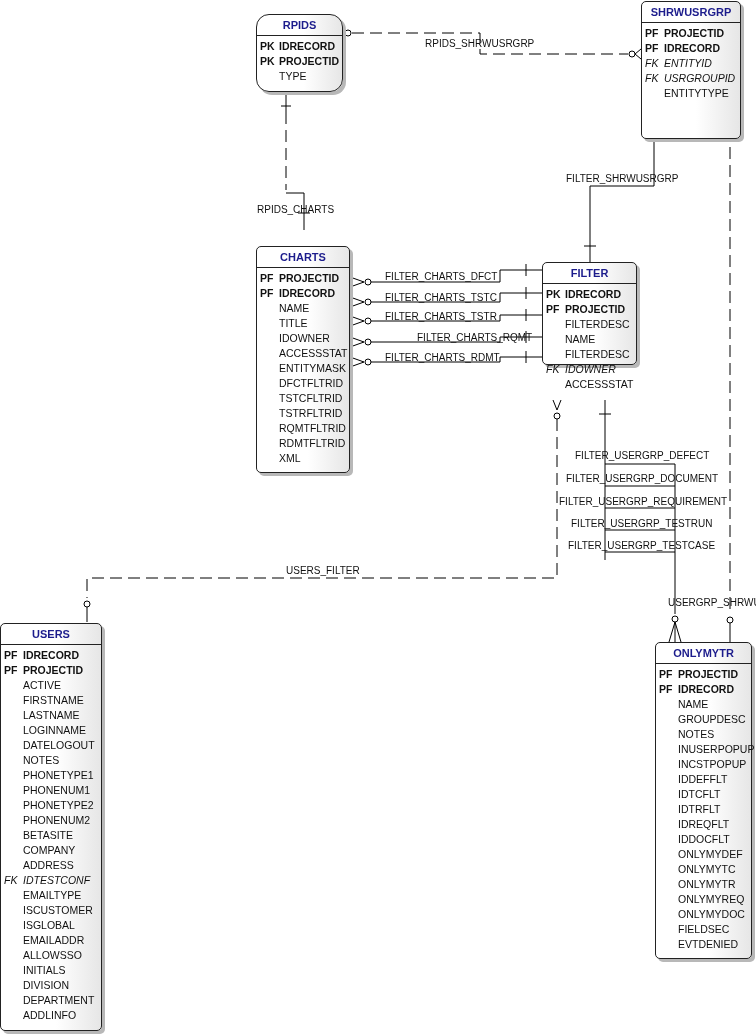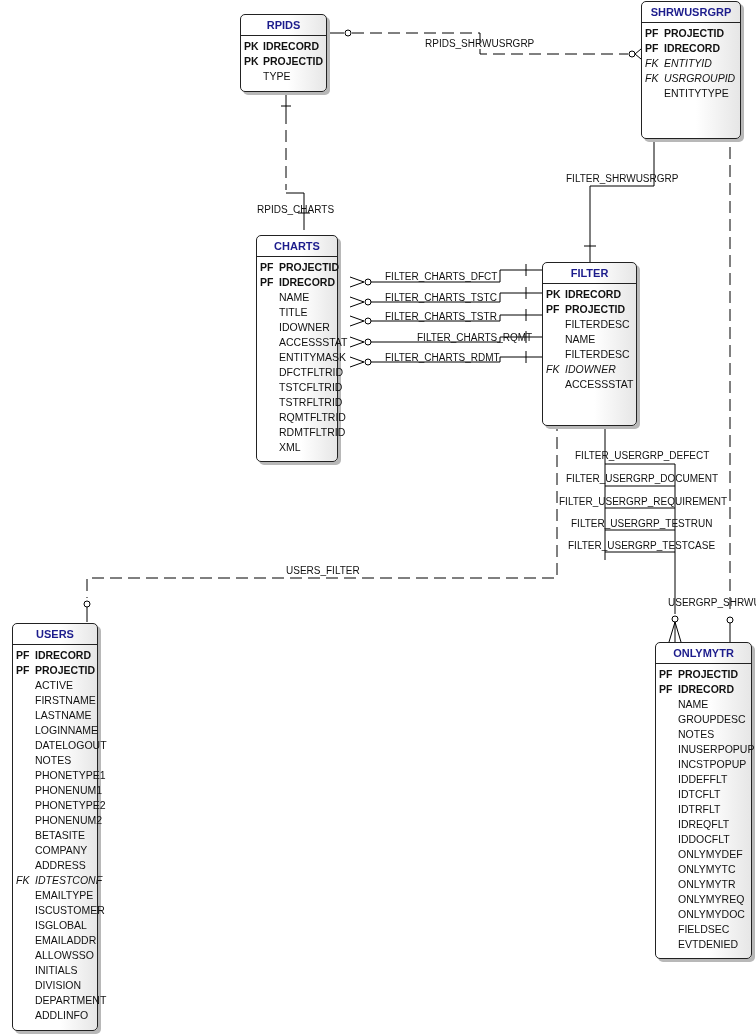--- a/index.html
+++ b/index.html
@@ -134,21 +134,21 @@
 <div class="rel-label" style="left:385px;top:332px;padding-left:32px;">FILTER_CHARTS_RQMT</div>
 <div class="rel-label" style="left:385px;top:352px;">FILTER_CHARTS_RDMT</div>
 <div class="rel-label" style="left:575px;top:450px;">FILTER_USERGRP_DEFECT</div>
 <div class="rel-label" style="left:566px;top:473px;">FILTER_USERGRP_DOCUMENT</div>
 <div class="rel-label" style="left:559px;top:496px;">FILTER_USERGRP_REQUIREMENT</div>
 <div class="rel-label" style="left:571px;top:518px;">FILTER_USERGRP_TESTRUN</div>
 <div class="rel-label" style="left:568px;top:540px;">FILTER_USERGRP_TESTCASE</div>
 <div class="rel-label" style="left:286px;top:565px;">USERS_FILTER</div>
 <div class="rel-label" style="left:668px;top:597px;">USERGRP_SHRWU</div>
 
-<div class="entity" style="left:240px;top:14px;width:87px;height:78px;">
+<div class="entity" style="left:256px;top:14px;width:87px;height:78px;border-radius:13px;">
   <div class="title">RPIDS</div>
   <div class="attrs">
       <div class="attr pk">
         <span class="key">PK</span>
         <span class="nm">IDRECORD</span>
       </div>
       <div class="attr pk">
         <span class="key">PK</span>
         <span class="nm">PROJECTID</span>
       </div>
@@ -178,21 +178,21 @@
         <span class="key">FK</span>
         <span class="nm">USRGROUPID</span>
       </div>
       <div class="attr plain">
         <span class="key"></span>
         <span class="nm">ENTITYTYPE</span>
       </div>
     </div>
 </div>
 
-<div class="entity" style="left:256px;top:235px;width:82px;height:227px;">
+<div class="entity" style="left:256px;top:246px;width:94px;height:227px;">
   <div class="title">CHARTS</div>
   <div class="attrs">
       <div class="attr pk">
         <span class="key">PF</span>
         <span class="nm">PROJECTID</span>
       </div>
       <div class="attr pk">
         <span class="key">PF</span>
         <span class="nm">IDRECORD</span>
       </div>
@@ -236,21 +236,21 @@
         <span class="key"></span>
         <span class="nm">RDMTFLTRID</span>
       </div>
       <div class="attr plain">
         <span class="key"></span>
         <span class="nm">XML</span>
       </div>
     </div>
 </div>
 
-<div class="entity" style="left:542px;top:262px;width:95px;height:164px;">
+<div class="entity" style="left:542px;top:262px;width:95px;height:103px;">
   <div class="title">FILTER</div>
   <div class="attrs">
       <div class="attr pk">
         <span class="key">PK</span>
         <span class="nm">IDRECORD</span>
       </div>
       <div class="attr pk">
         <span class="key">PF</span>
         <span class="nm">PROJECTID</span>
       </div>
@@ -270,21 +270,21 @@
         <span class="key">FK</span>
         <span class="nm">IDOWNER</span>
       </div>
       <div class="attr plain">
         <span class="key"></span>
         <span class="nm">ACCESSSTAT</span>
       </div>
     </div>
 </div>
 
-<div class="entity" style="left:12px;top:623px;width:86px;height:408px;">
+<div class="entity" style="left:0px;top:623px;width:102px;height:408px;">
   <div class="title">USERS</div>
   <div class="attrs">
       <div class="attr pk">
         <span class="key">PF</span>
         <span class="nm">IDRECORD</span>
       </div>
       <div class="attr pk">
         <span class="key">PF</span>
         <span class="nm">PROJECTID</span>
       </div>

